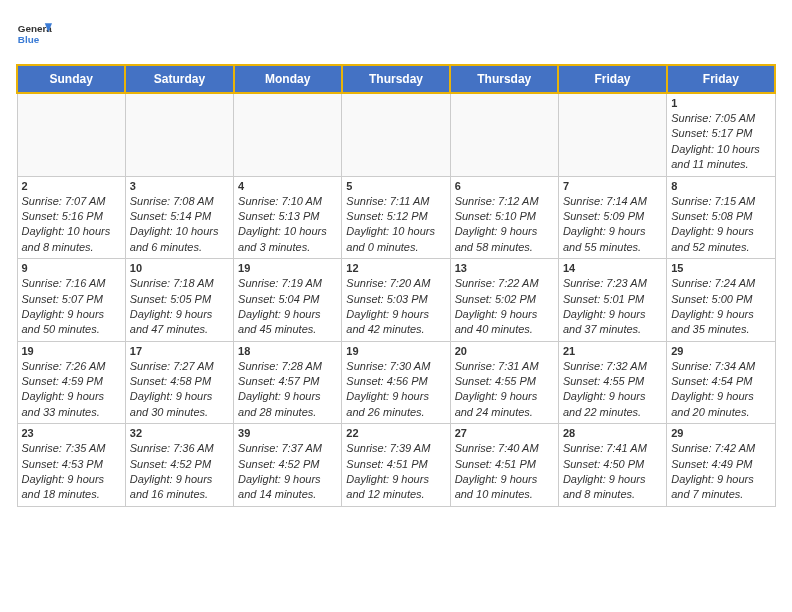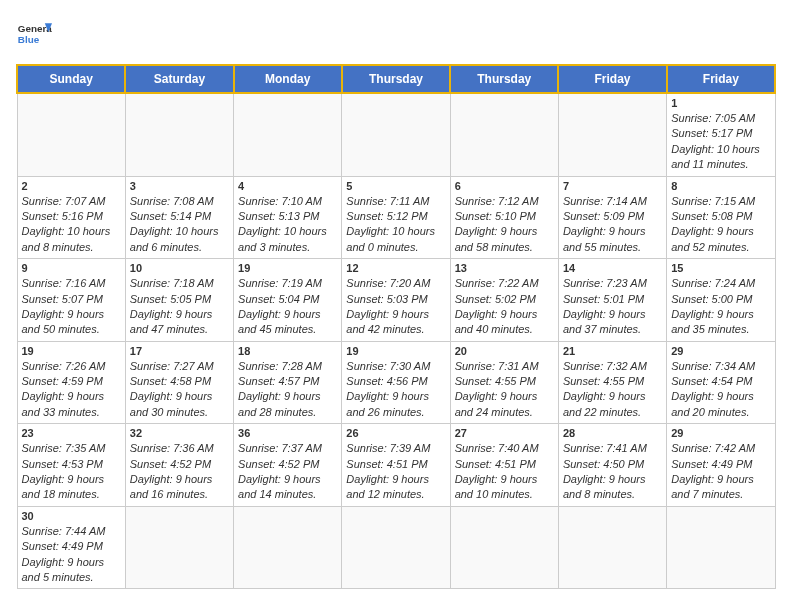--- a/index.html
+++ b/index.html
@@ -212,46 +212,34 @@
       <tr>
         <td>
           <span class="day-number">23</span>
           <div class="day-info">Sunrise: 7:35 AM<br>Sunset: 4:53 PM<br>Daylight: 9 hours and 18 minutes.</div>
         </td>
         <td>
           <span class="day-number">32</span>
           <div class="day-info">Sunrise: 7:36 AM<br>Sunset: 4:52 PM<br>Daylight: 9 hours and 16 minutes.</div>
         </td>
         <td>
-          <span class="day-number">36</span>
+          <span class="day-number">39</span>
           <div class="day-info">Sunrise: 7:37 AM<br>Sunset: 4:52 PM<br>Daylight: 9 hours and 14 minutes.</div>
         </td>
         <td>
-          <span class="day-number">26</span>
+          <span class="day-number">22</span>
           <div class="day-info">Sunrise: 7:39 AM<br>Sunset: 4:51 PM<br>Daylight: 9 hours and 12 minutes.</div>
         </td>
         <td>
           <span class="day-number">27</span>
           <div class="day-info">Sunrise: 7:40 AM<br>Sunset: 4:51 PM<br>Daylight: 9 hours and 10 minutes.</div>
         </td>
         <td>
           <span class="day-number">28</span>
           <div class="day-info">Sunrise: 7:41 AM<br>Sunset: 4:50 PM<br>Daylight: 9 hours and 8 minutes.</div>
         </td>
         <td>
           <span class="day-number">29</span>
           <div class="day-info">Sunrise: 7:42 AM<br>Sunset: 4:49 PM<br>Daylight: 9 hours and 7 minutes.</div>
         </td>
-      </tr>
-      <tr>
-        <td>
-          <span class="day-number">30</span>
-          <div class="day-info">Sunrise: 7:44 AM<br>Sunset: 4:49 PM<br>Daylight: 9 hours and 5 minutes.</div>
-        </td>
-        <td class="empty-cell"></td>
-        <td class="empty-cell"></td>
-        <td class="empty-cell"></td>
-        <td class="empty-cell"></td>
-        <td class="empty-cell"></td>
-        <td class="empty-cell"></td>
       </tr>
     </tbody>
 </table>
 
 </body></html>

